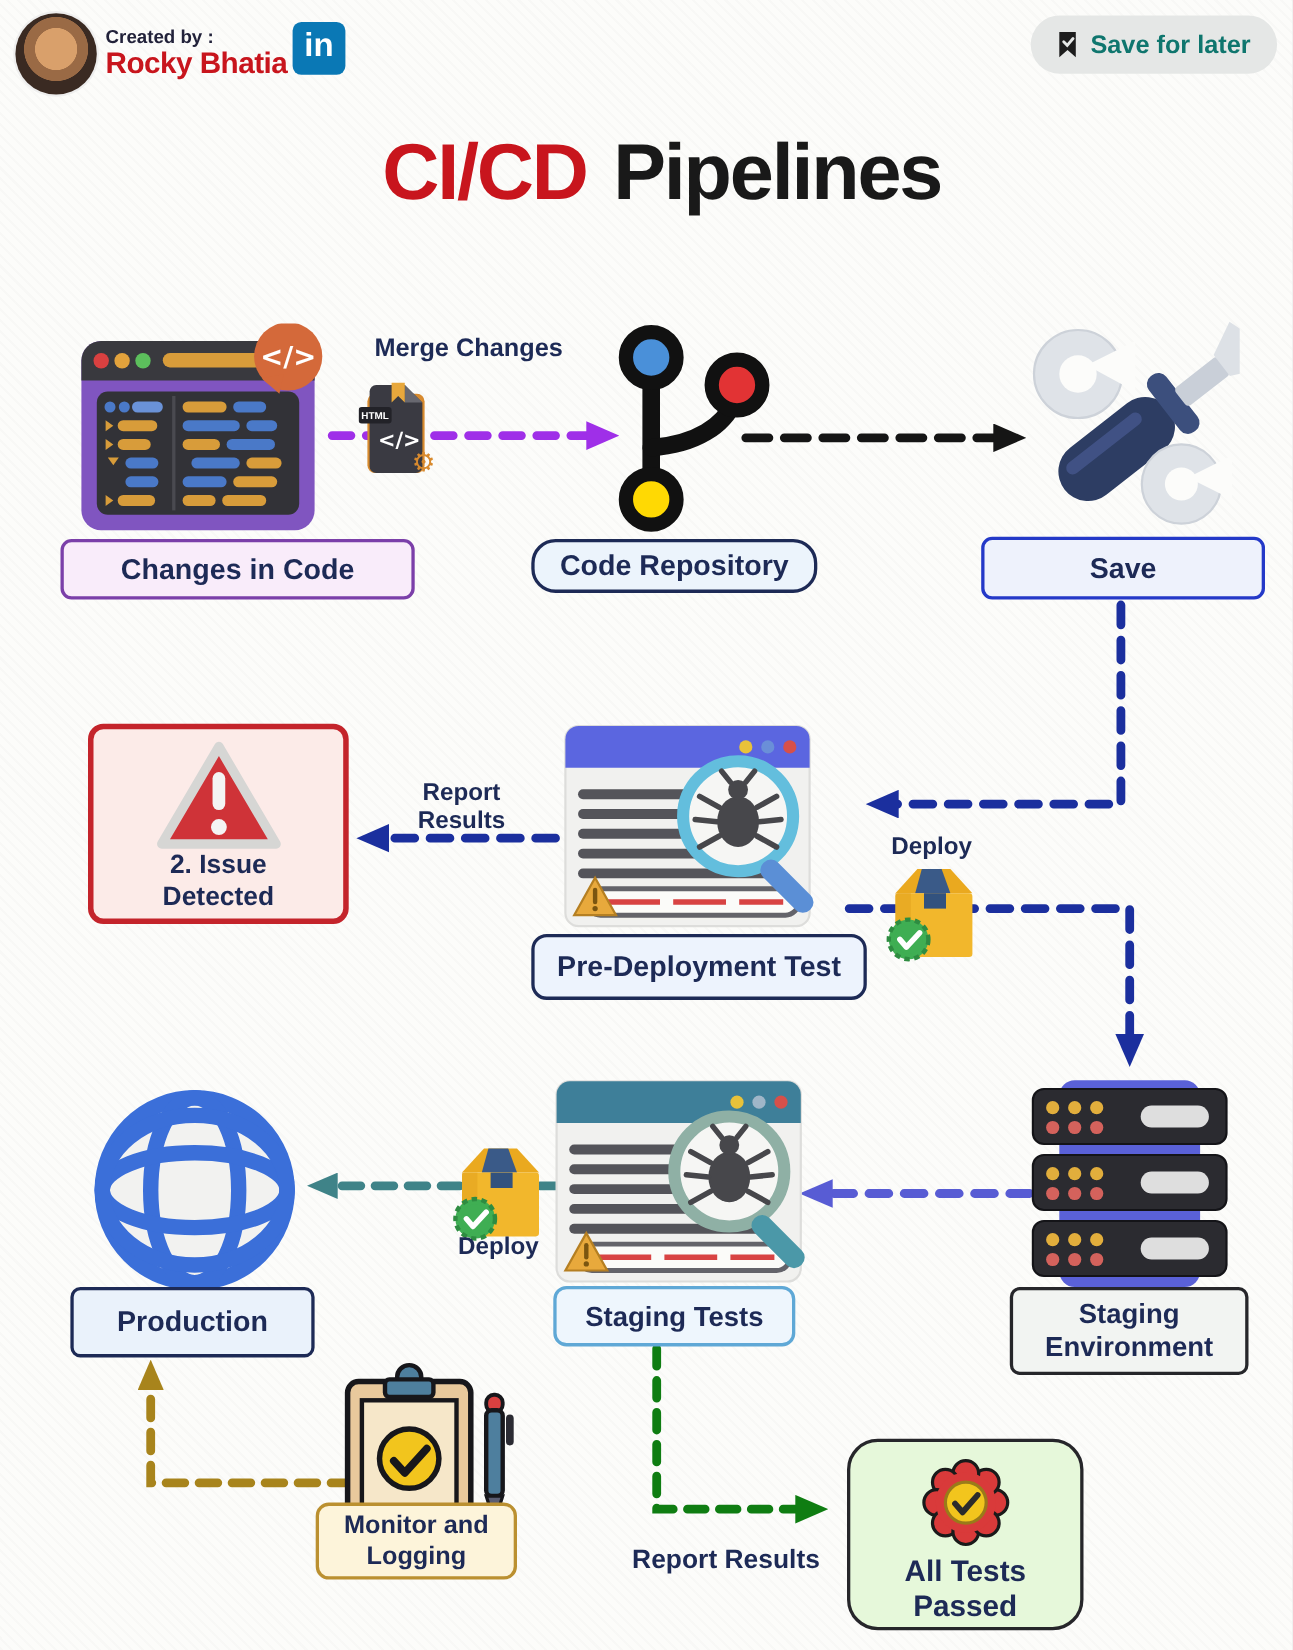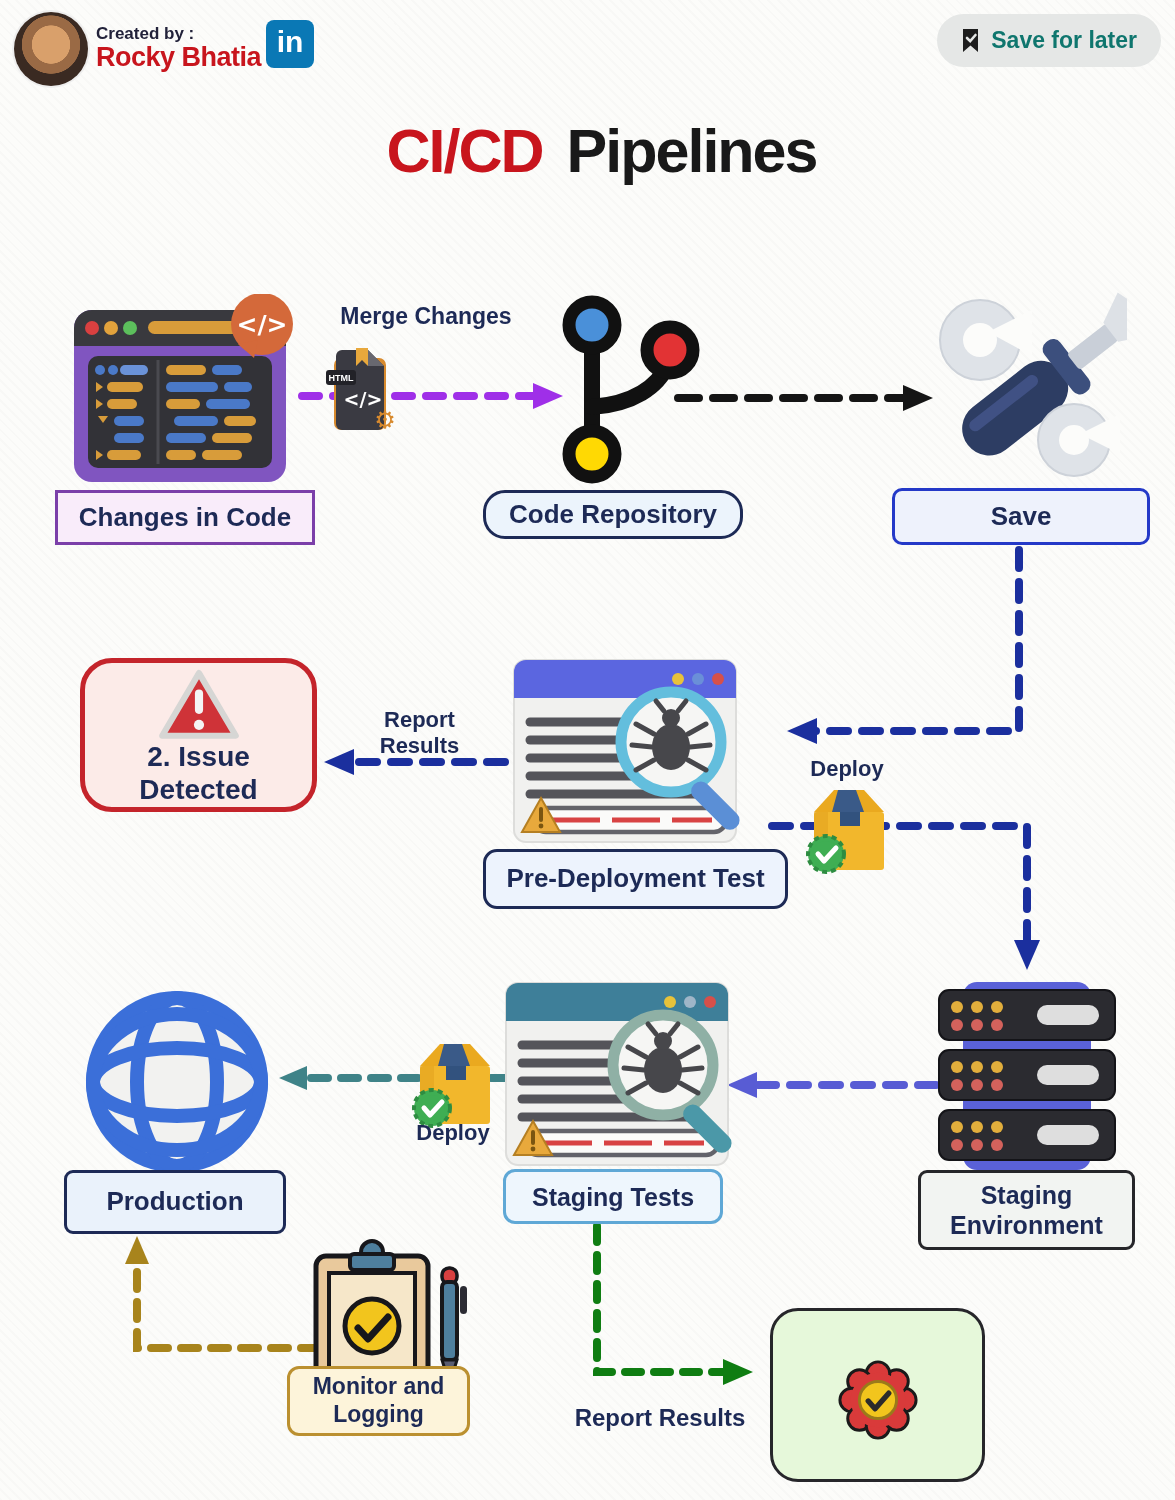--- a/index.html
+++ b/index.html
@@ -24,32 +24,32 @@
   .linkedin{
     left:266px;top:20px;width:48px;height:48px;border-radius:8px;background:#0a78b5;
     color:#fff;font-size:30px;font-weight:800;display:flex;align-items:center;justify-content:center;
     padding-bottom:4px;box-sizing:border-box;
   }
   .savepill{
     right:14px;top:14px;height:53px;padding:0 24px;border-radius:27px;background:#e5e7e6;
     display:flex;align-items:center;gap:11px;font-size:23px;font-weight:700;color:#0f766e;
   }
   
-  .title{left:0;right:0;top:116px;text-align:center;font-weight:800;font-size:61px;letter-spacing:-2px;white-space:nowrap;padding-left:28px;}
+  .title{left:0;right:0;top:116px;text-align:center;font-weight:800;font-size:72px;letter-spacing:-2px;white-space:nowrap;padding-left:28px;}
   .title .t-red{color:#c8151d;margin-right:24px;}
   .title .t-black{color:#191919;}
   
   .box{
     position:absolute;display:flex;align-items:center;justify-content:center;text-align:center;
     font-weight:800;color:#1d2a56;box-sizing:border-box;white-space:pre-line;line-height:1.2;
   }
-  #box-changes{left:55px;top:490px;width:260px;height:55px;background:#f9ecfa;border:3px solid #7b3fa9;border-radius:0;font-size:26px;}
+  #box-changes{left:55px;top:490px;width:322px;height:55px;background:#f9ecfa;border:3px solid #7b3fa9;border-radius:10px;font-size:26px;}
   #box-repo{left:483px;top:490px;width:260px;height:49px;background:#ecf4fc;border:3px solid #1d2a56;border-radius:22px;font-size:26px;}
   #box-build{left:892px;top:488px;width:258px;height:57px;background:#eef2fc;border:3.5px solid #2439c8;border-radius:10px;font-size:26px;}
-  #box-issue{left:80px;top:658px;width:237px;height:154px;background:#fcebe8;border:5px solid #c4242b;border-radius:32px;flex-direction:column;font-size:28px;padding-top:6px;}
+  #box-issue{left:80px;top:658px;width:237px;height:182px;background:#fcebe8;border:5px solid #c4242b;border-radius:14px;flex-direction:column;font-size:24px;padding-top:6px;}
   #box-predep{left:483px;top:849px;width:305px;height:60px;background:#edf3fd;border:3.5px solid #1d2a56;border-radius:14px;font-size:26px;}
   #box-prod{left:64px;top:1170px;width:222px;height:64px;background:#eaf2fb;border:3.5px solid #1d2a56;border-radius:9px;font-size:26px;}
   #box-stagetests{left:503px;top:1169px;width:220px;height:55px;background:#eef6fd;border:3.5px solid #5fa8d6;border-radius:12px;font-size:25px;justify-content:center;}
   #box-stageenv{left:918px;top:1170px;width:217px;height:80px;background:#f2f4f2;border:3.5px solid #26262a;border-radius:9px;font-size:25px;}
   #box-alltests{left:770px;top:1308px;width:215px;height:174px;background:#e6f8da;border:3.5px solid #26262a;border-radius:28px;flex-direction:column;font-size:27px;gap:4px;padding-top:10px;}
   #box-monitor{left:287px;top:1366px;width:183px;height:70px;background:#fdf4da;border:3.5px solid #bb9030;border-radius:12px;font-size:23px;}
   
   .edge-label{position:absolute;font-weight:800;color:#1d2a56;text-align:center;}
   #lbl-merge{left:326px;top:303px;width:200px;font-size:23px;}
   #lbl-report1{left:342px;top:707px;width:155px;font-size:22px;}
@@ -381,20 +381,22 @@
           <circle cx="24" cy="24" r="12"></circle>
         <circle cx="16" cy="43" r="12"></circle>
           <circle cx="24" cy="62" r="12"></circle>
           <circle cx="43" cy="70" r="12"></circle>
           <circle cx="62" cy="62" r="12"></circle>
       </g>
       <circle cx="43" cy="43" r="28" fill="#d93a3a"></circle>
       <circle cx="43" cy="43" r="19" fill="#f2c51d" stroke="#9a7a1a" stroke-width="3"></circle>
       <path d="M33,44 l7,8 l14,-16" stroke="#2b2b2b" stroke-width="5.5" fill="none" stroke-linecap="round" stroke-linejoin="round"></path>
     </svg>
+    <span>All Tests
+Passed</span>
   </div>
 
   <div class="box" id="box-monitor">
     <span>Monitor and
 Logging</span>
   </div>
 
   <div class="edge-label" id="lbl-merge">Merge Changes</div>
   <div class="edge-label" id="lbl-report1">Report Results</div>
   <div class="edge-label" id="lbl-deploy1">Deploy</div>

